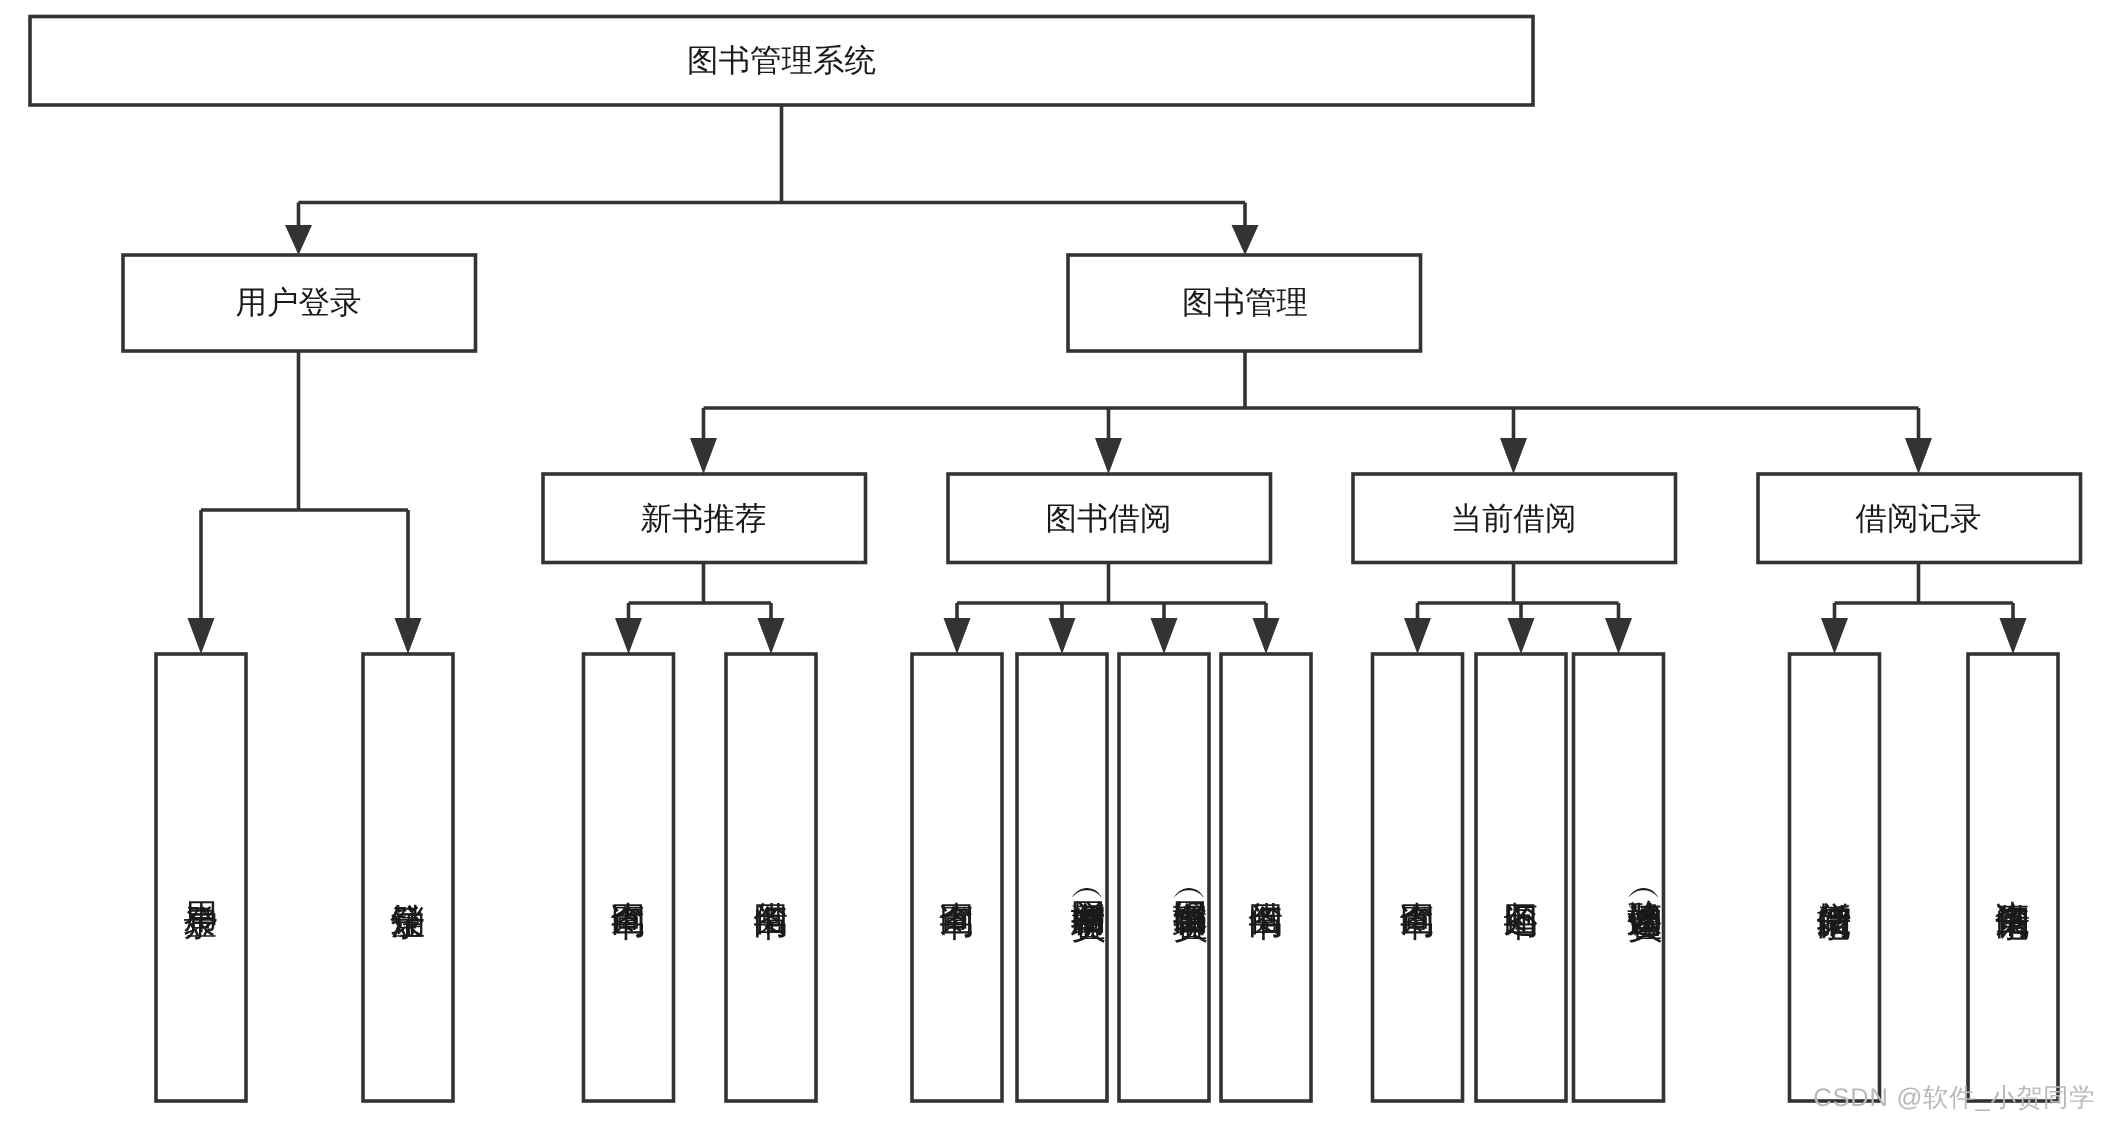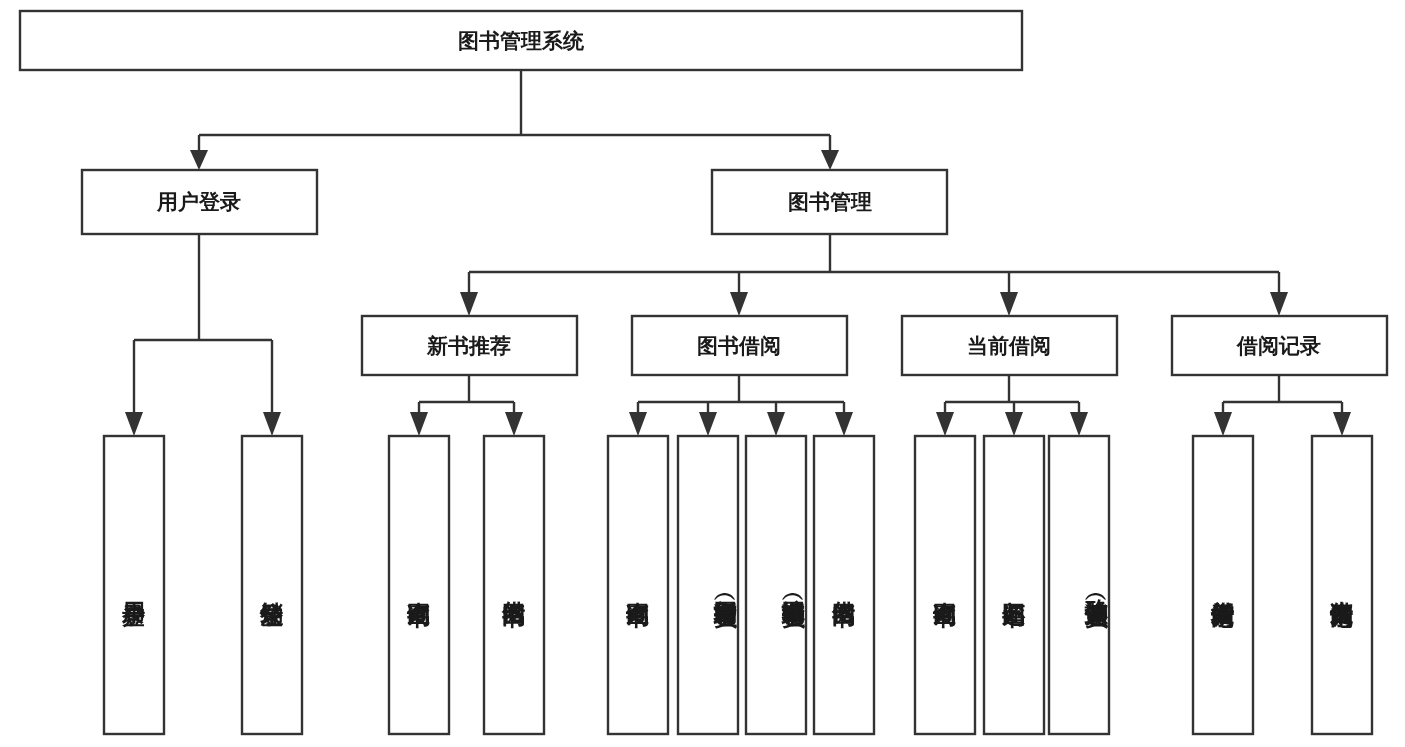--- a/index.html
+++ b/index.html
@@ -12,21 +12,20 @@
     height: 747px;
     font-family: "Liberation Sans", "DejaVu Sans", sans-serif;
     overflow: hidden;
     position: relative;
   }
   #diagram-root {
     position: relative;
     width: 1405px;
     height: 747px;
     background: #ffffff;
-    font-weight: bold;
   }
   svg.diagram-svg {
     position: absolute;
     left: 0;
     top: 0;
     width: 1405px;
     height: 747px;
     display: block;
   }
   .node-box {
@@ -195,13 +194,14 @@
   <div class="leaf-label" style="left:746px; top:436px; width:60px; height:298px; display:flex; align-items:flex-start; justify-content:center;">编辑图书（管理员）</div>
   <div class="leaf-label" style="left:814px; top:436px; width:60px; height:298px; display:flex; align-items:center; justify-content:center;">借阅图书</div>
 
   <div class="leaf-label" style="left:915px; top:436px; width:60px; height:298px; display:flex; align-items:center; justify-content:center;">查询图书</div>
   <div class="leaf-label" style="left:984px; top:436px; width:60px; height:298px; display:flex; align-items:center; justify-content:center;">归还图书</div>
   <div class="leaf-label" style="left:1049px; top:436px; width:60px; height:298px; display:flex; align-items:flex-start; justify-content:center;">确认归还（管理员）</div>
 
   <div class="leaf-label" style="left:1193px; top:436px; width:60px; height:298px; display:flex; align-items:center; justify-content:center;">新增借阅记录</div>
   <div class="leaf-label" style="left:1312px; top:436px; width:60px; height:298px; display:flex; align-items:center; justify-content:center;">查询借阅记录</div>
 
+  <div class="watermark">CSDN @软件_小贺同学</div>
 </div>
 
 </body></html>

